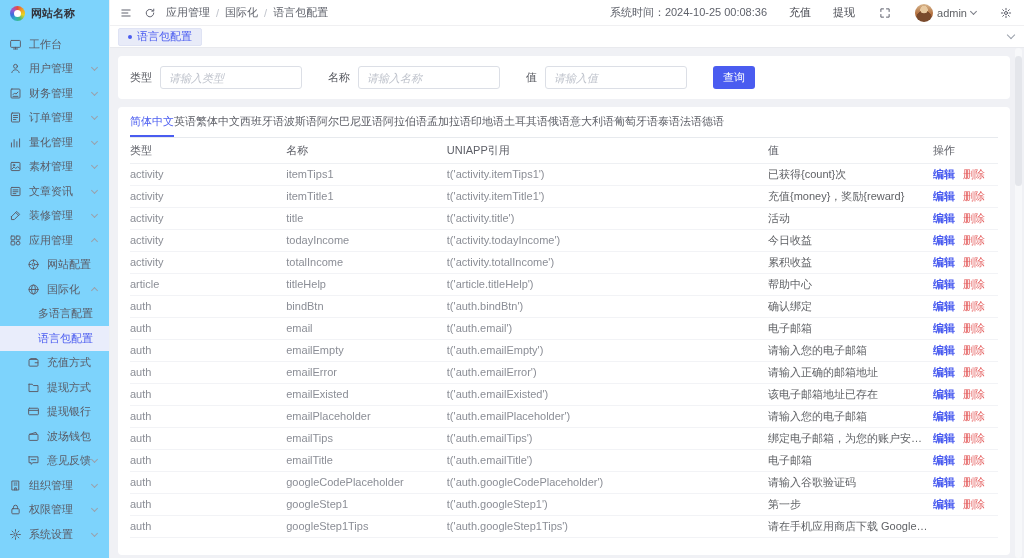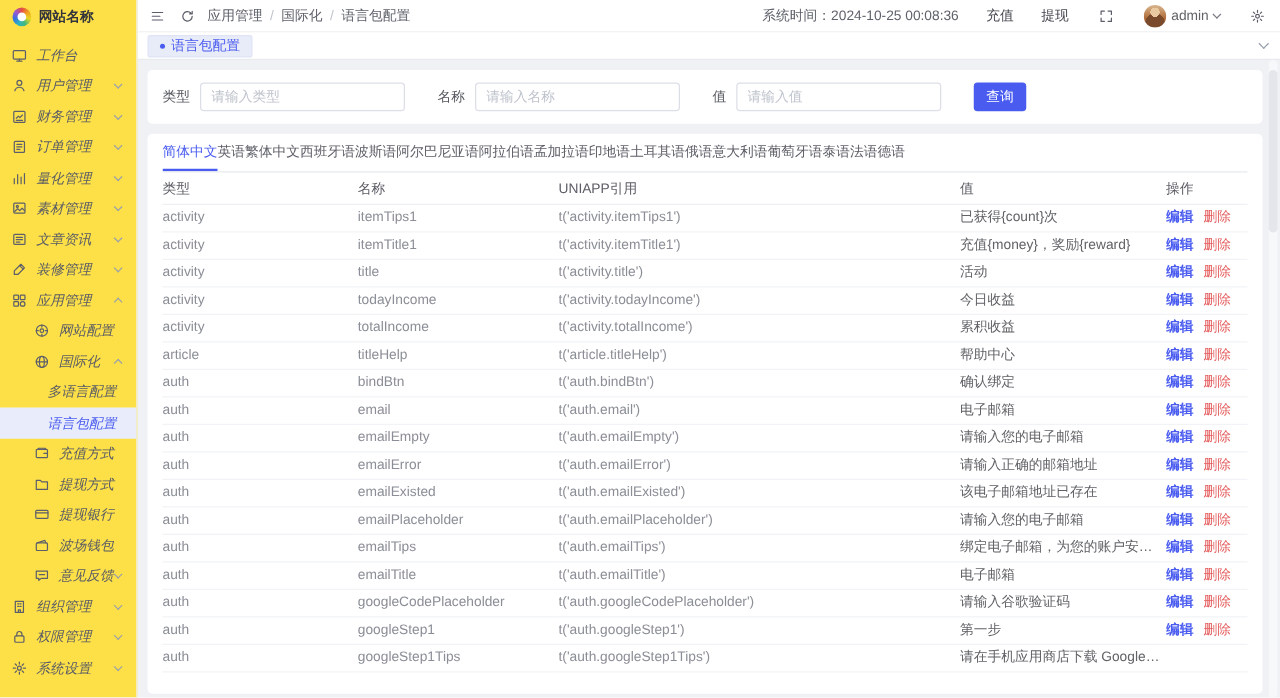--- a/index.html
+++ b/index.html
@@ -1,27 +1,27 @@
 <!DOCTYPE html>
 <html style="--primary: #4a5cf0; --danger: #e45b5b;"><head>
 <meta charset="utf-8">
 <style>
   * { margin:0; padding:0; box-sizing:border-box; }
   html,body { width:1024px; height:558px; overflow:hidden; }
   body { font-family:"Liberation Sans","DejaVu Sans",sans-serif; font-size:11px; color:#606266; background:#f0f1f5; }
   .app { display:flex; width:1024px; height:558px; }
 
   
-  .sidebar { width:110px; min-width:110px; background:#fde047; border-right:1px solid #eef0f3; height:100%; overflow:hidden; }
+  .sidebar { width:110px; min-width:110px; background:#7dd3fc; border-right:1px solid #eef0f3; height:100%; overflow:hidden; }
   .logo { height:26px; display:flex; align-items:center; gap:6px; padding-left:10px; }
   .logo-mark { width:15px; height:15px; border-radius:50%; position:relative;
     background:conic-gradient(#e54d42,#f0a020,#ead51e,#45b97c,#2bb3c0,#3a6fe0,#9b59d0,#e54d42); }
   .logo-mark::after { content:""; position:absolute; inset:4px; background:#fff; border-radius:50%; }
   .logo-text { font-size:11px; font-weight:700; color:#33343c; }
-  .menu { padding-top:6px;font-style:italic; }
+  .menu { padding-top:6px; }
   .menu-item { height:24.5px; display:flex; align-items:center; cursor:pointer; color:#595b66; position:relative; }
   .menu-item .mi-icon { width:13px; height:13px; display:inline-flex; margin-right:7px; flex:none; }
   .menu-item .mi-icon svg { width:13px; height:13px; stroke:#5c5e6a; fill:none; stroke-width:1.2; stroke-linecap:round; stroke-linejoin:round; }
   .menu-item.lvl1 { padding-left:9px; }
   .menu-item.lvl2 { padding-left:27px; }
   .menu-item.lvl3 { padding-left:38px; }
   .menu-item .chev { position:absolute; right:12px; width:5px; height:5px; border-right:1.2px solid #9aa0ab; border-bottom:1.2px solid #9aa0ab; }
   .menu-item .chev.down { transform:rotate(45deg); margin-top:-2px; }
   .menu-item .chev.up { transform:rotate(-135deg); margin-top:2px; }
   .menu-item.active { background:#e9edfb; color:var(--primary); }
@@ -53,21 +53,21 @@
   .tabbar-chev { margin-left:auto; width:6px; height:6px; border-right:1.2px solid #9aa0ab; border-bottom:1.2px solid #9aa0ab; transform:rotate(45deg); cursor:pointer; margin-top:-3px; }
 
   .content { flex:1; padding:8px 14px 0 8px; overflow:hidden; position:relative; }
   .scroll-track { position:absolute; right:2px; top:0; bottom:0; width:7px; background:#f7f8fa; border-radius:4px; }
   .scroll-thumb { position:absolute; right:2px; top:8px; width:7px; height:130px; background:#e4e6eb; border-radius:4px; }
 
   .card { background:#fff; border-radius:4px; }
   .filter-card { padding:10px 12px; display:flex; align-items:center; }
   .filter-group { display:flex; align-items:center; margin-right:26px; }
   .filter-label { margin-right:8px; color:#56585f; }
-  .filter-input { width:164px; height:23px; border:1px solid #dcdfe6; border-radius:3px; padding:0 8px; font-size:11px; color:#606266; outline:none; font-family:inherit; }
+  .filter-input { width:142px; height:23px; border:1px solid #dcdfe6; border-radius:3px; padding:0 8px; font-size:11px; color:#606266; outline:none; font-family:inherit;font-style:italic; }
   .filter-input::placeholder { color:#bfc3cc; }
   .btn-primary { background:var(--primary); color:#fff; border:none; border-radius:3px; height:23px; padding:0 10px; font-size:11px; cursor:pointer; font-family:inherit; }
 
   .table-card { margin-top:8px; padding:0 12px; height:448px; overflow:hidden; }
   .lang-tabs { display:flex; align-items:flex-end; border-bottom:1px solid #e7eaee; height:31px; overflow:hidden; }
   .lang-tab { padding-bottom:8px; cursor:pointer; color:#5c5e66; white-space:nowrap; position:relative; }
   .lang-tab.active { color:var(--primary); }
   .lang-tab.active::after { content:""; position:absolute; left:0; right:0; bottom:0; height:2px; background:var(--primary); }
   .add-row { padding:8px 0 7px; }
 

